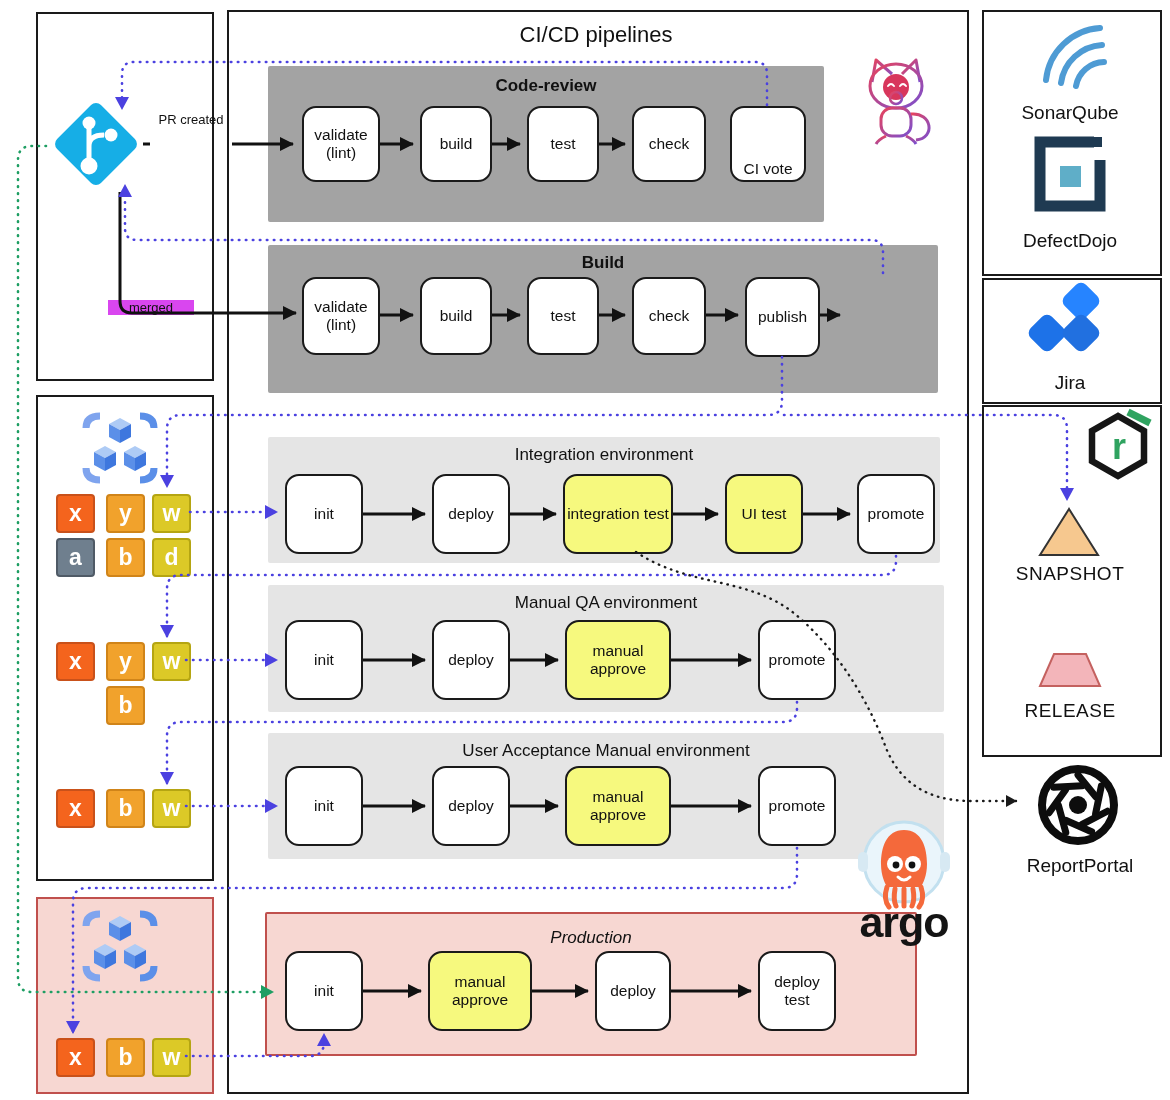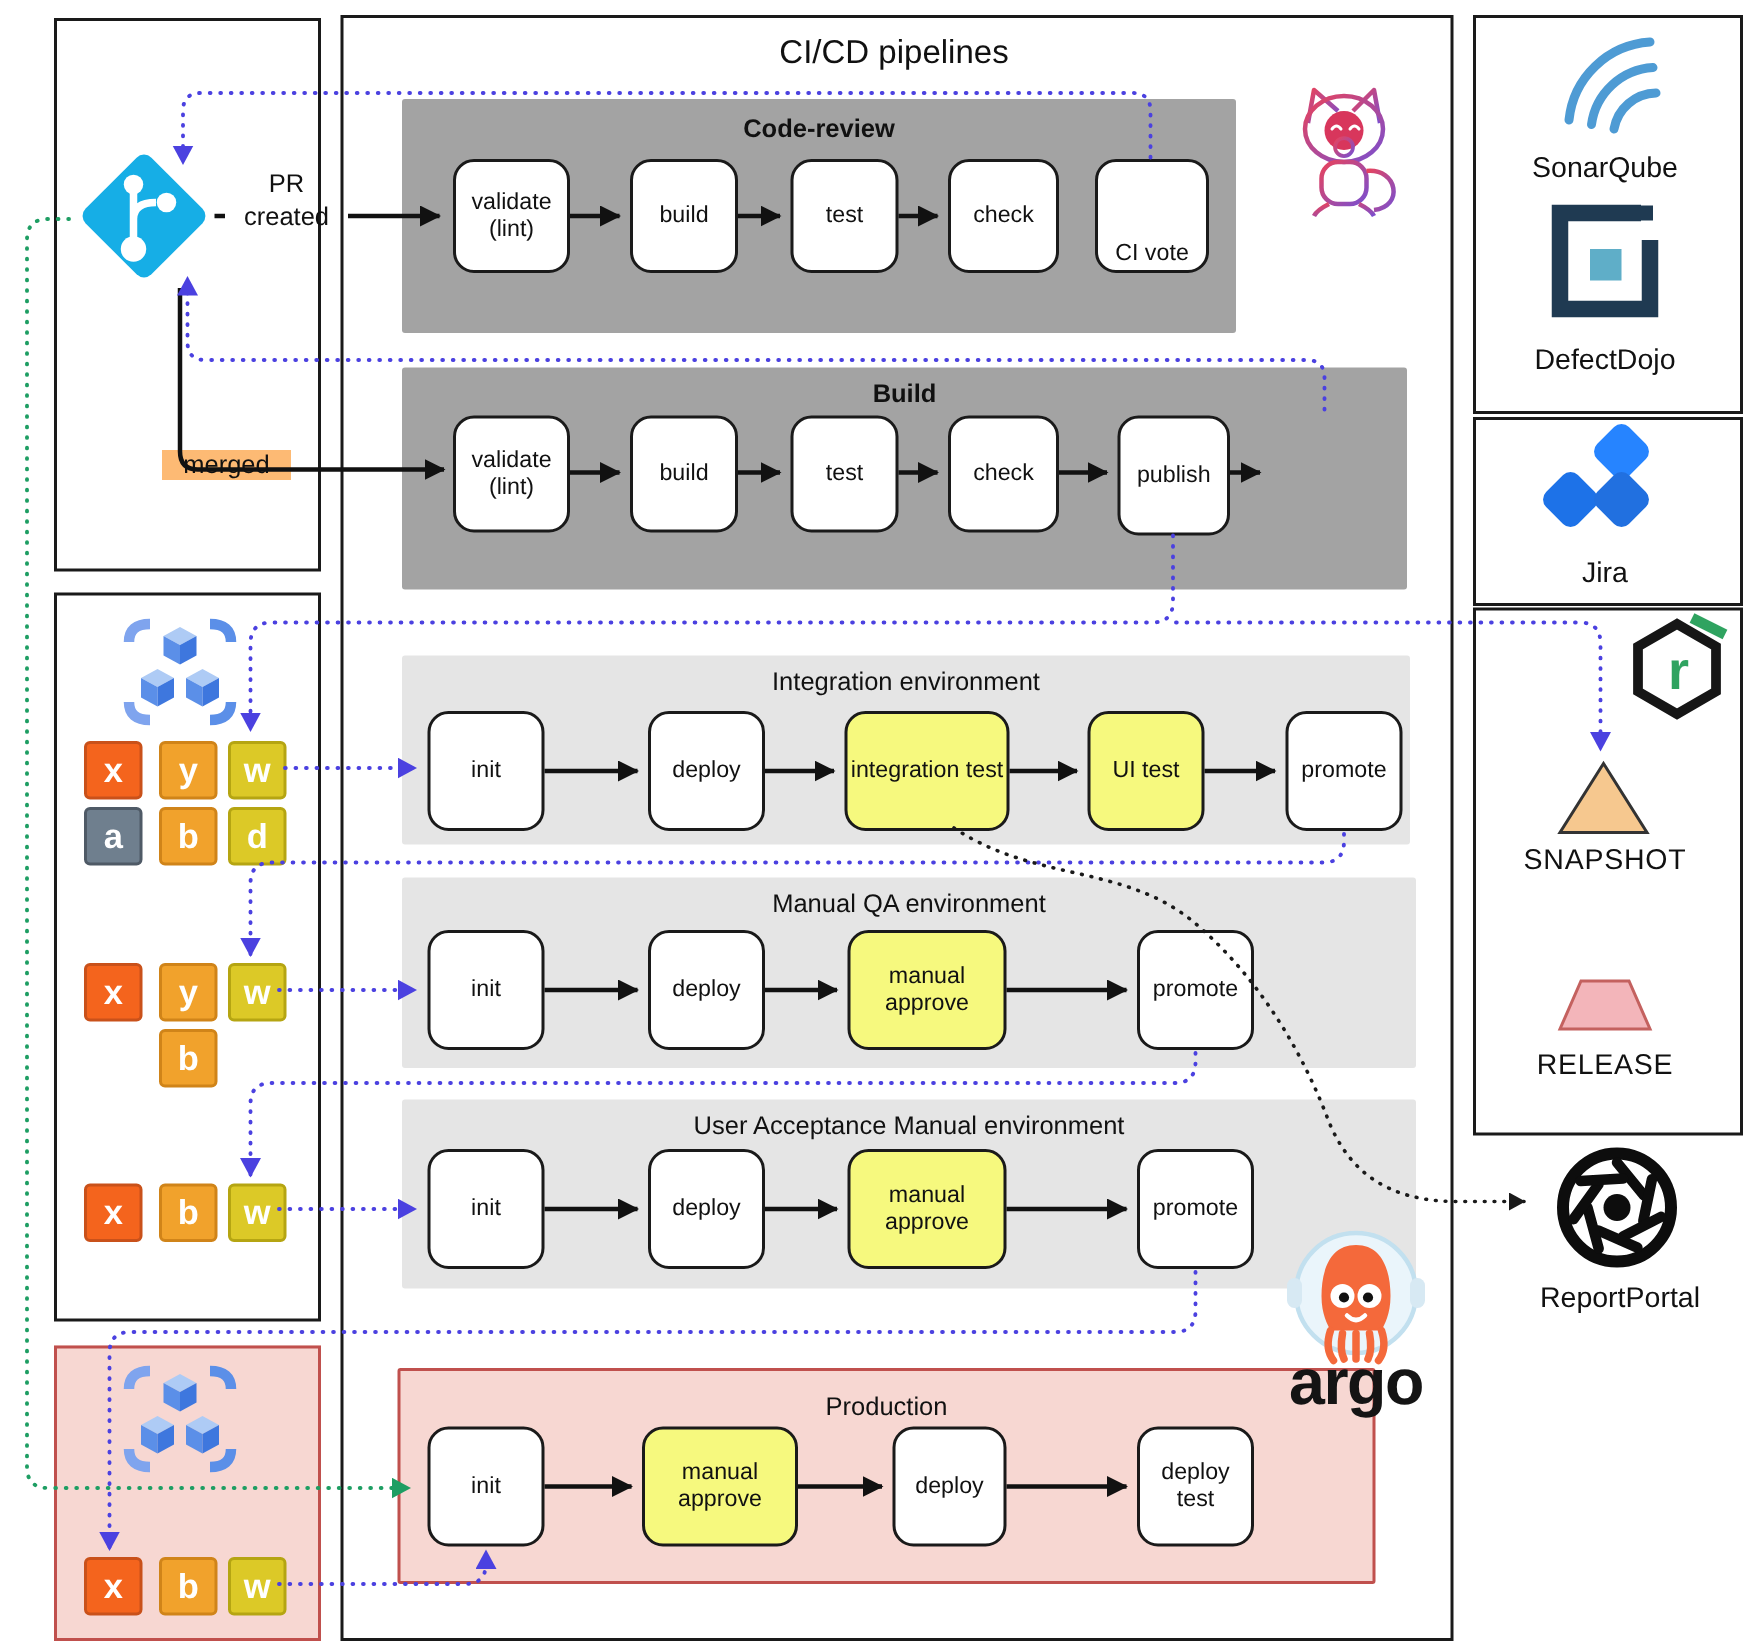--- a/index.html
+++ b/index.html
@@ -9,22 +9,22 @@
   .band{position:absolute;border-radius:2px;}
   .band.blue{background:#a3a3a3;}
   .band.sand{background:#e5e5e5;}
   .band.pink{background:#f7d7d2;border:2px solid #c0504d;}
   .band-title{position:absolute;width:100%;text-align:center;font-size:17px;}
   .bold{font-weight:700;}
   .node{position:absolute;background:#fff;border:2.5px solid #1a1a1a;border-radius:14px;
         display:flex;align-items:center;justify-content:center;text-align:center;
         font-size:15.5px;line-height:1.15;padding:2px;box-sizing:border-box;}
   .node.yellow{background:#f6f97e;}
-  .lbl{position:absolute;font-size:17px;text-align:center;}
-  .whitebg{background:#fdba74;padding:0 3px;}
+  .lbl{position:absolute;font-size:13px;text-align:center;}
+  .whitebg{background:#d946ef;padding:0 3px;}
   .letter{position:absolute;width:35px;height:35px;border-radius:4px;display:flex;align-items:center;
           justify-content:center;color:#fff;font-weight:700;font-size:23px;border:2.5px solid;}
   .lx{background:#f4641d;border-color:#c9511a;}
   .ly{background:#f1a22c;border-color:#d08419;}
   .lw{background:#dcc927;border-color:#b5a512;}
   .la{background:#6f7f8e;border-color:#4f5a66;}
   .toolname{position:absolute;font-size:19px;text-align:center;}
   svg.layer{position:absolute;left:0;top:0;pointer-events:none;}
   .icon{position:absolute;}
   #argo-word{position:absolute;left:854px;top:898px;width:100px;font-size:43px;font-weight:700;
@@ -55,21 +55,21 @@
   <div class="band sand" style="left:268px;top:437px;width:672px;height:126px;">
     <div class="band-title" style="top:8px;">Integration environment</div>
   </div>
   <div class="band sand" style="left:268px;top:585px;width:676px;height:127px;">
     <div class="band-title" style="top:8px;">Manual QA environment</div>
   </div>
   <div class="band sand" style="left:268px;top:733px;width:676px;height:126px;">
     <div class="band-title" style="top:8px;">User Acceptance Manual environment</div>
   </div>
   <div class="band pink" style="left:265px;top:912px;width:648px;height:140px;">
-    <div class="band-title" style="top:14px;">Production</div>
+    <div class="band-title" style="top:14px;font-style:italic;">Production</div>
   </div>
 
   <div class="node" style="left:302px;top:106px;width:78px;height:76px;">
       <span>validate (lint)</span>
     </div>
   <div class="node" style="left:420px;top:106px;width:72px;height:76px;">
       <span>build</span>
     </div>
   <div class="node" style="left:527px;top:106px;width:72px;height:76px;">
       <span>test</span>

